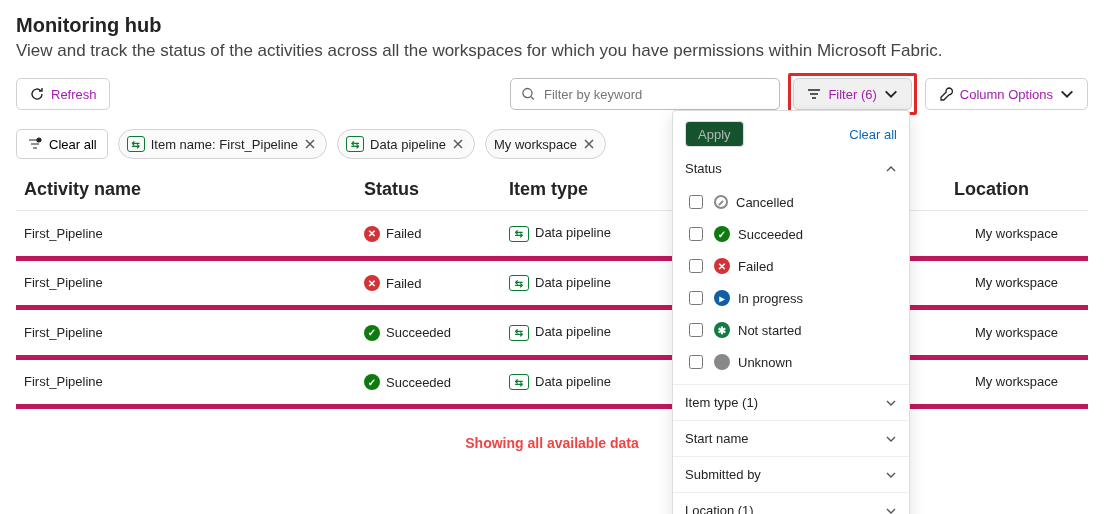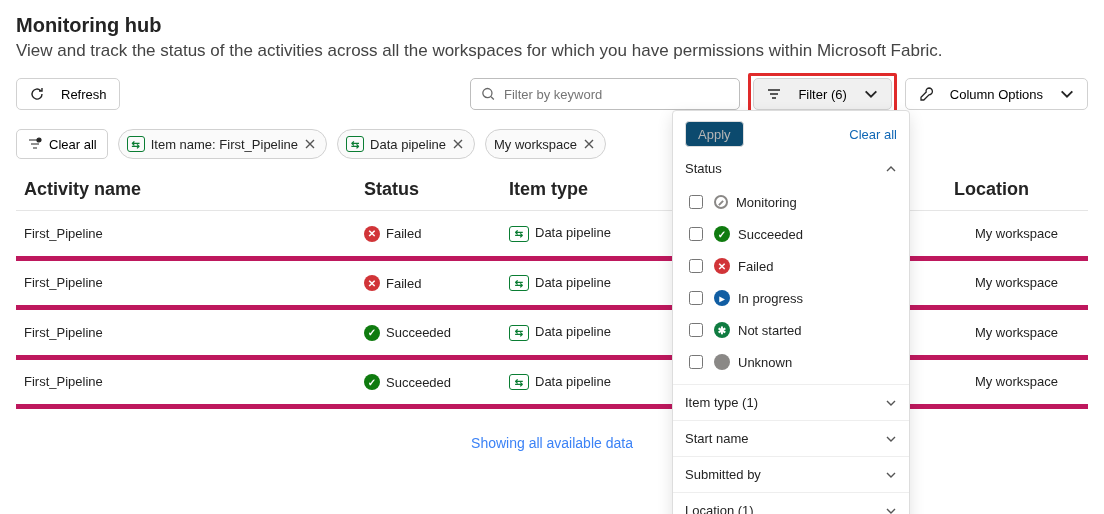--- a/index.html
+++ b/index.html
@@ -18,25 +18,25 @@
   .toolbar { display: flex; align-items: center; gap: 8px; margin-bottom: 14px; }
   .spacer { flex: 1; }
 
   .btn {
     height: 32px;
     border: 1px solid #d1d1d1;
     background: #fff;
     border-radius: 5px;
     display: inline-flex;
     align-items: center;
-    gap: 16px;
+    gap: 6px;
     padding: 0 12px;
     font-size: 13px;
     cursor: pointer;
-    color: #000000;
+    color: #a21caf;
   }
   .btn svg { width:16px; height:16px; }
 
   .filter-btn-wrap {
     border: 3px solid #e02a2a;
     border-radius: 2px;
     padding: 2px;
   }
   .filter-btn-wrap .btn { background:#f0f0f0; }
 
@@ -89,37 +89,37 @@
   .ic-cancel { border:2px solid #8a8886; width:14px; height:14px; background:none; position:relative; }
   .ic-cancel::after { content:""; position:absolute; left:2px; right:2px; top:50%; height:2px; background:#8a8886; transform:rotate(-45deg); }
   .ic-unknown { background:#8a8886; }
 
   .pipe-icon {
     width:20px; height:16px; display:inline-flex; align-items:center; justify-content:center;
     border:1px solid #0a7d33; border-radius:3px; margin-right:6px;
   }
   .pipe-icon span { font-size:10px; color:#0a7d33; font-weight:700; }
 
-  .footer-msg { text-align:center; color:#3b82f6; padding: 26px 0 40px; font-size:14px; }
+  .footer-msg { text-align:center; color:#ef4444; padding: 26px 0 40px; font-size:14px;font-weight:bold; }
 
   
   .popover {
     position:absolute;
     top:110px; left:672px;
     width:238px;
     background:#fff;
     border:1px solid #ddd;
     border-radius:4px;
     box-shadow: 0 6px 16px rgba(0,0,0,0.12);
     font-size:13px;
   }
   .pop-top { display:flex; align-items:center; justify-content:space-between; padding:10px 12px 4px; }
   .apply-btn {
     height:26px; border:1px solid #ddd; border-radius:4px; padding:1px 12px;
-    color:#b5b5b5; background:#0c4a6e; font-size:13px;
+    color:#b5b5b5; background:#14532d; font-size:13px;
   }
   .clear-link { color:#1067b5; cursor:pointer; }
   .pop-section-hdr {
     display:flex; align-items:center; justify-content:space-between;
     padding: 10px 12px; border-top:1px solid #eee; cursor:pointer;
   }
   .pop-section-hdr.first { border-top:none; }
   .pop-options { padding: 0 12px 6px; }
   .pop-opt { display:flex; align-items:center; gap:8px; padding:6px 0; }
   .pop-opt input[type=checkbox] { width:14px; height:14px; }
@@ -290,21 +290,21 @@
   <div class="pop-section-hdr first">
     <span>Status</span>
     <svg class="chev" viewBox="0 0 12 12" fill="none" stroke="#555" stroke-width="1.4">
         <path d="M2 8l4-4 4 4"></path>
       </svg>
   </div>
   <div class="pop-options">
     <label class="pop-opt">
       <input type="checkbox" style="">
       <span class="ic-circ ic-cancel"></span>
-      <span>Monitoring</span>
+      <span>Cancelled</span>
     </label>
     <label class="pop-opt">
       <input type="checkbox" style="">
       <span class="ic-circ ic-succ">✓</span>
       <span>Succeeded</span>
     </label>
     <label class="pop-opt">
       <input type="checkbox" style="">
       <span class="ic-circ ic-failed">✕</span>
       <span>Failed</span>

